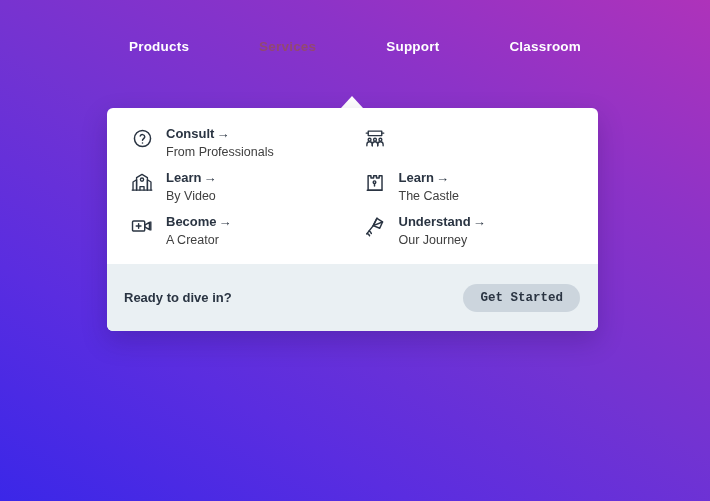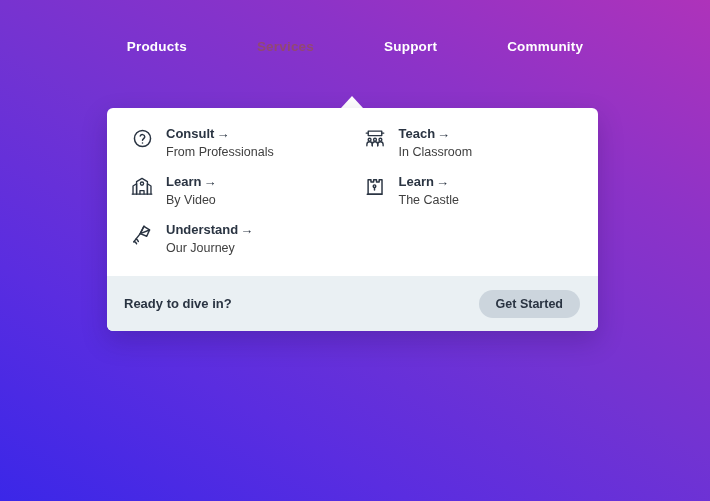--- a/index.html
+++ b/index.html
@@ -123,55 +123,55 @@
 
   .menu-sub {
     font-size: 12.5px;
     color: #404040;
     line-height: 16px;
     white-space: nowrap;
   }
 
   
   .card-footer {
-    height: 55px;
+    height: 67px;
     background: #eaf0f3;
     display: flex;
     align-items: center;
     justify-content: space-between;
     padding: 0 18px 0 17px;
   }
 
   .footer-text {
     font-size: 13px;
     font-weight: bold;
     color: #2a3442;
   }
 
   .footer-button {
     background: #ccd5dd;
     color: #2a3442;
     font-size: 12.5px;
     font-weight: bold;
-    font-family: Liberation Sans, sans-serif;
+    font-family: Liberation Mono, monospace;
     border: none;
     border-radius: 20px;
     padding: 7px 17px;
     cursor: pointer;
     white-space: nowrap;
   }
 </style>
 </head>
 <body>
 
 <div class="navbar">
   <span class="nav-item">Products</span>
   <span class="nav-item is-active">Services</span>
   <span class="nav-item">Support</span>
-  <span class="nav-item">Community</span>
+  <span class="nav-item">Classroom</span>
 </div>
 
 <div class="caret"></div>
 
 <div class="dropdown">
 
   <div class="menu-grid">
 
     <div class="menu-item">
       <span class="menu-icon">
@@ -193,24 +193,20 @@
           <path d="M5 3.2h16v5.4H5z"></path>
           <path d="M5 5.6H2.6M21 5.6h2.4"></path>
           <circle cx="6.6" cy="13.4" r="1.7"></circle>
           <circle cx="13" cy="13.4" r="1.7"></circle>
           <circle cx="19.4" cy="13.4" r="1.7"></circle>
           <path d="M3.4 20.6v-1.5a3.2 3.2 0 0 1 6.4 0v1.5"></path>
           <path d="M9.8 20.6v-1.5a3.2 3.2 0 0 1 6.4 0v1.5"></path>
           <path d="M16.2 20.6v-1.5a3.2 3.2 0 0 1 6.4 0v1.5"></path>
         </svg>
       </span>
-      <span class="menu-text">
-        <span class="menu-title"><span>Teach</span><span class="arrow">→</span></span>
-        <span class="menu-sub">In Classroom</span>
-      </span>
     </div>
 
     <div class="menu-item">
       <span class="menu-icon">
         <svg width="22" height="21" viewBox="0 0 26 24" fill="none" stroke="currentColor" stroke-width="1.6" stroke-linecap="round" stroke-linejoin="round">
           <path d="M2.4 21V11.4l4.2-2.6V21"></path>
           <path d="M23.6 21V11.4l-4.2-2.6V21"></path>
           <path d="M6.6 21V6.2L13 2.4l6.4 3.8V21"></path>
           <circle cx="13" cy="8.6" r="1.9"></circle>
           <path d="M10.6 21v-4.2h4.8V21"></path>
@@ -231,20 +227,34 @@
           <circle cx="11" cy="11.6" r="1.5"></circle>
           <path d="M11 13.1V16"></path>
         </svg>
       </span>
       <span class="menu-text">
         <span class="menu-title"><span>Learn</span><span class="arrow">→</span></span>
         <span class="menu-sub">The Castle</span>
       </span>
     </div>
 
+    <div class="menu-item">
+      <span class="menu-icon">
+        <svg width="22" height="20" viewBox="0 0 26 22" fill="none" stroke="currentColor" stroke-width="1.7" stroke-linecap="round" stroke-linejoin="round">
+          <rect x="1.8" y="5" width="14.4" height="12" rx="1.4"></rect>
+          <path d="M9 8.2v5.6M6.2 11h5.6"></path>
+          <path d="M16.2 10l5.6-3.4v8.8L16.2 12z"></path>
+          <path d="M23.4 6.2v9.6"></path>
+        </svg>
+      </span>
+      <span class="menu-text">
+        <span class="menu-title"><span>Become</span><span class="arrow">→</span></span>
+        <span class="menu-sub">A Creator</span>
+      </span>
+    </div>
 
     <div class="menu-item">
       <span class="menu-icon">
         <svg width="22" height="21" viewBox="0 0 24 24" fill="none" stroke="currentColor" stroke-width="1.7" stroke-linecap="round" stroke-linejoin="round">
           <path d="M14.2 2.6l6.4 4.2-3.2 7.2-7.4-3z"></path>
           <path d="M14.2 2.6l-4.2 8.4M20.6 6.8l-10.6 4.2"></path>
           <path d="M10 11l-7.4 9.4"></path>
           <path d="M5.2 17.2c1.2.5 2.2 1.5 2.6 2.8M3 20c1.3.4 2.4 1.4 2.8 2.6"></path>
         </svg>
       </span>

